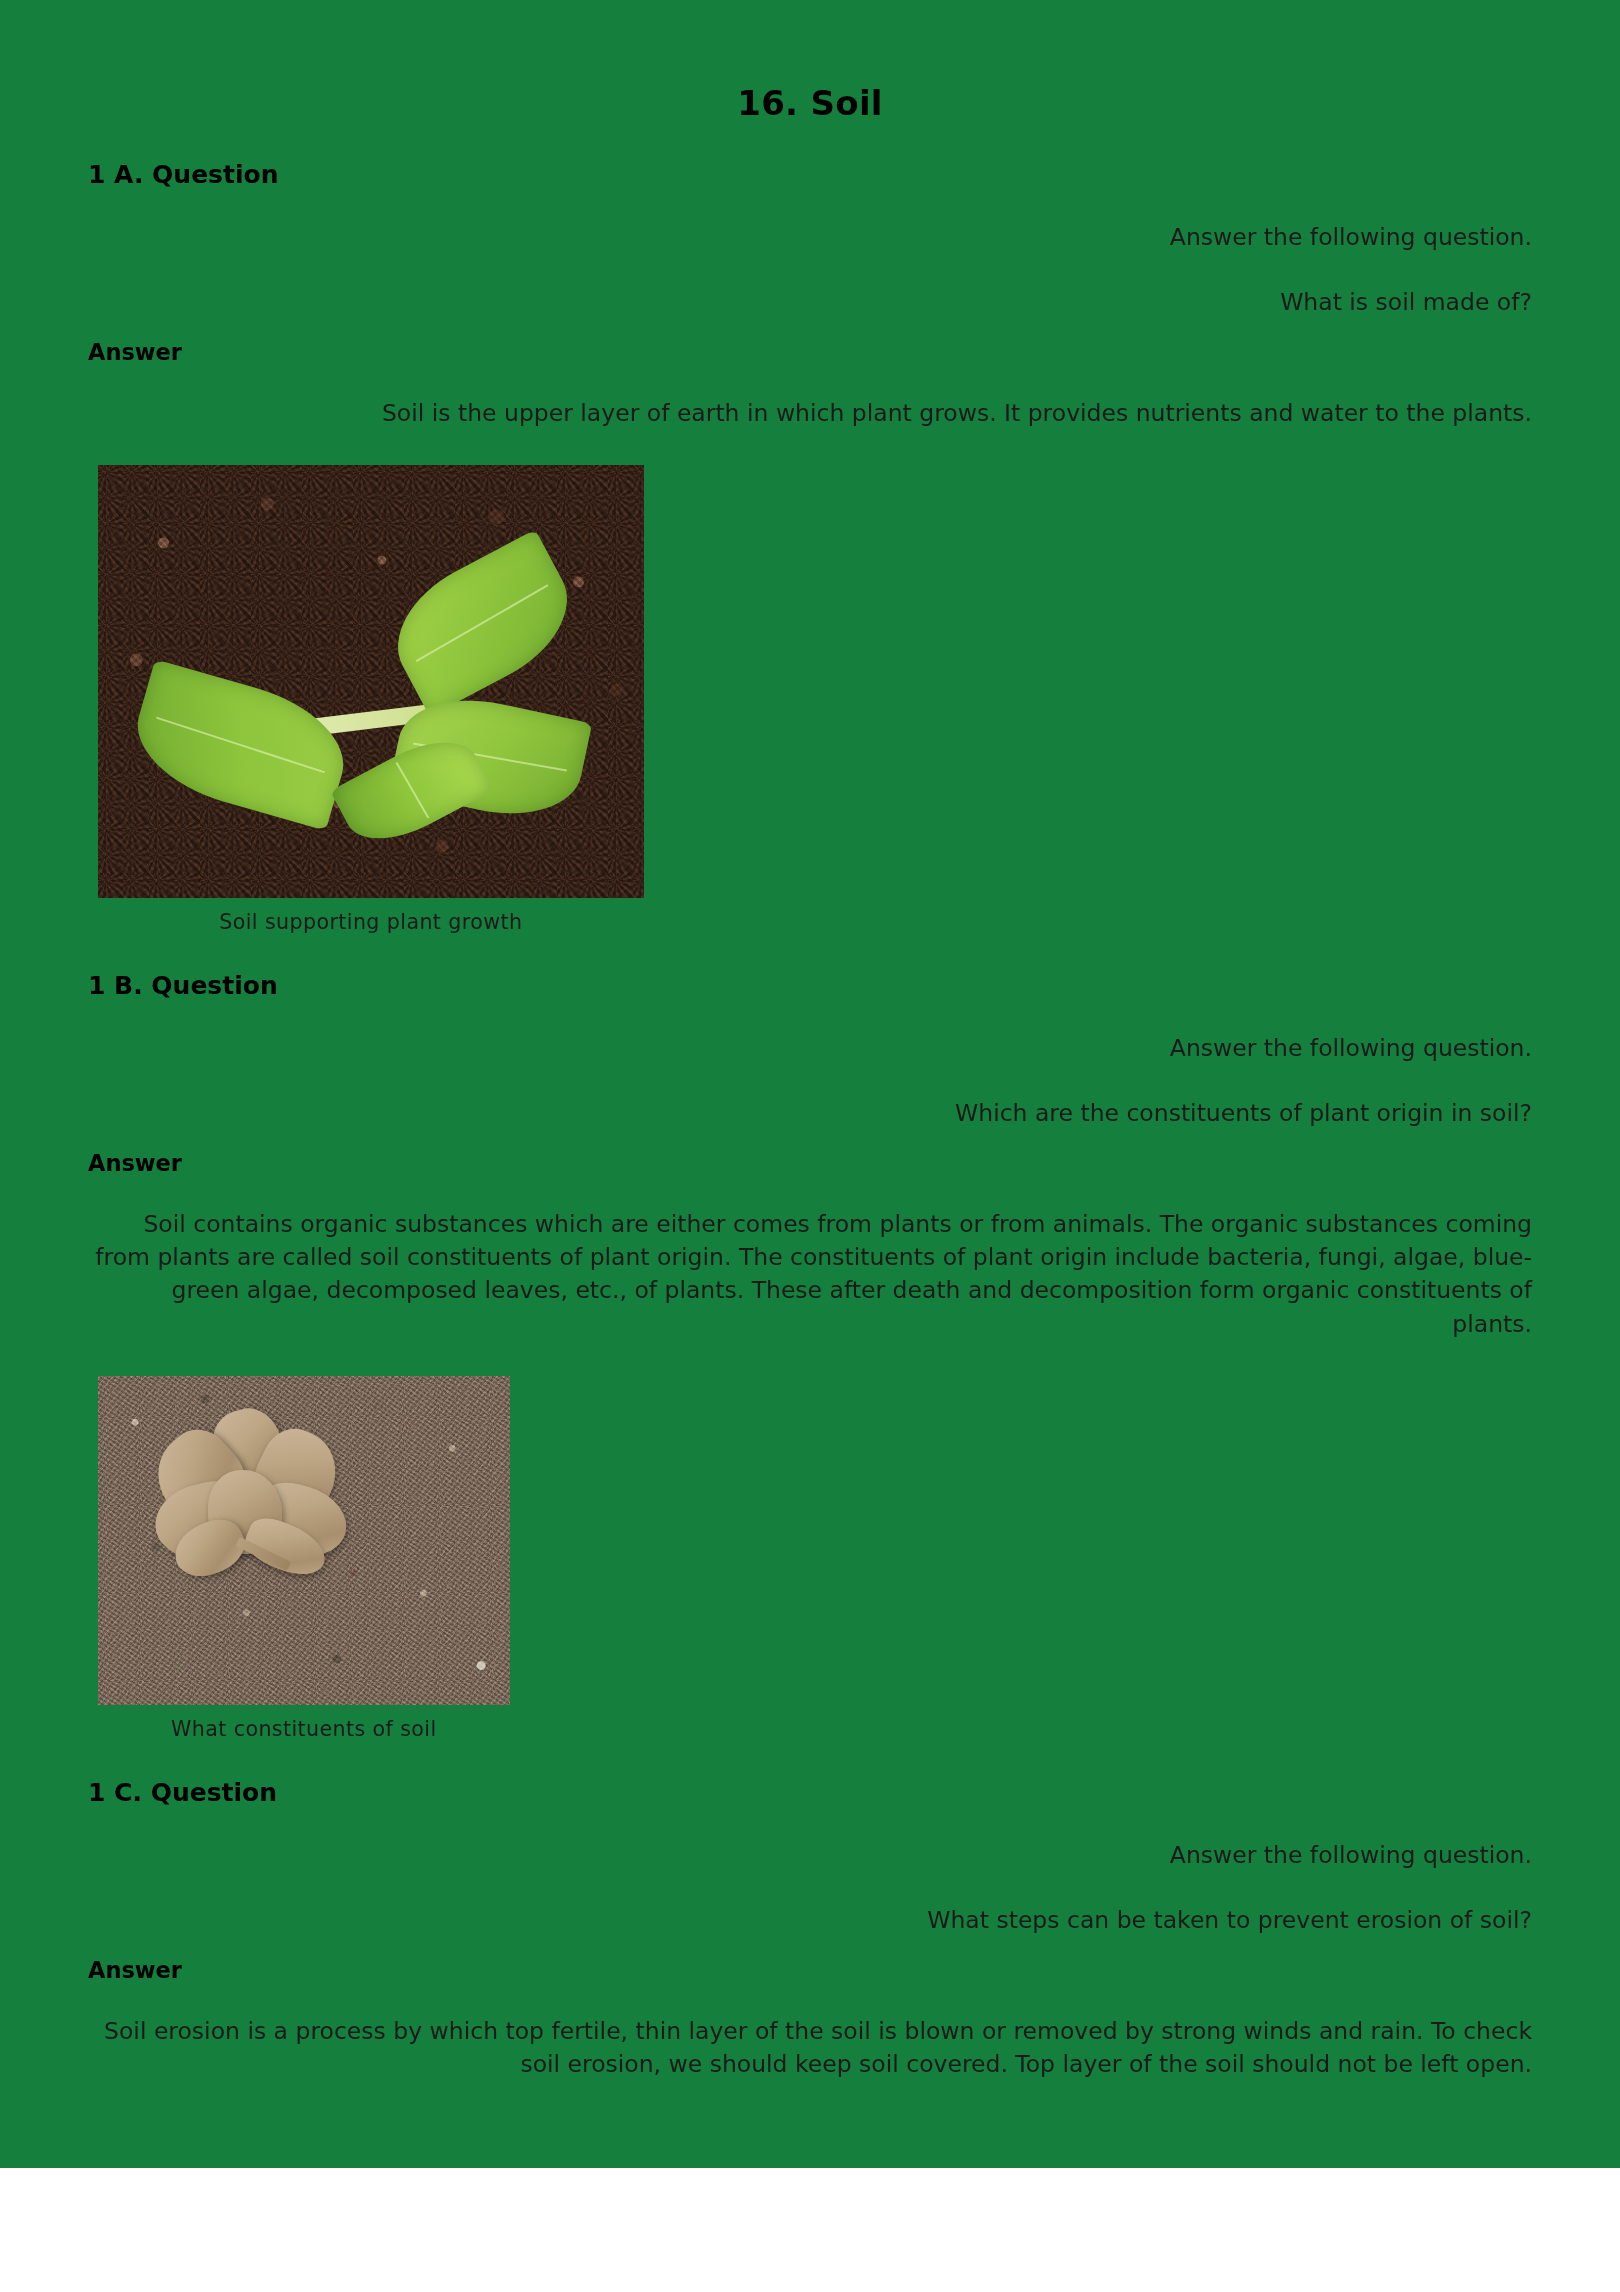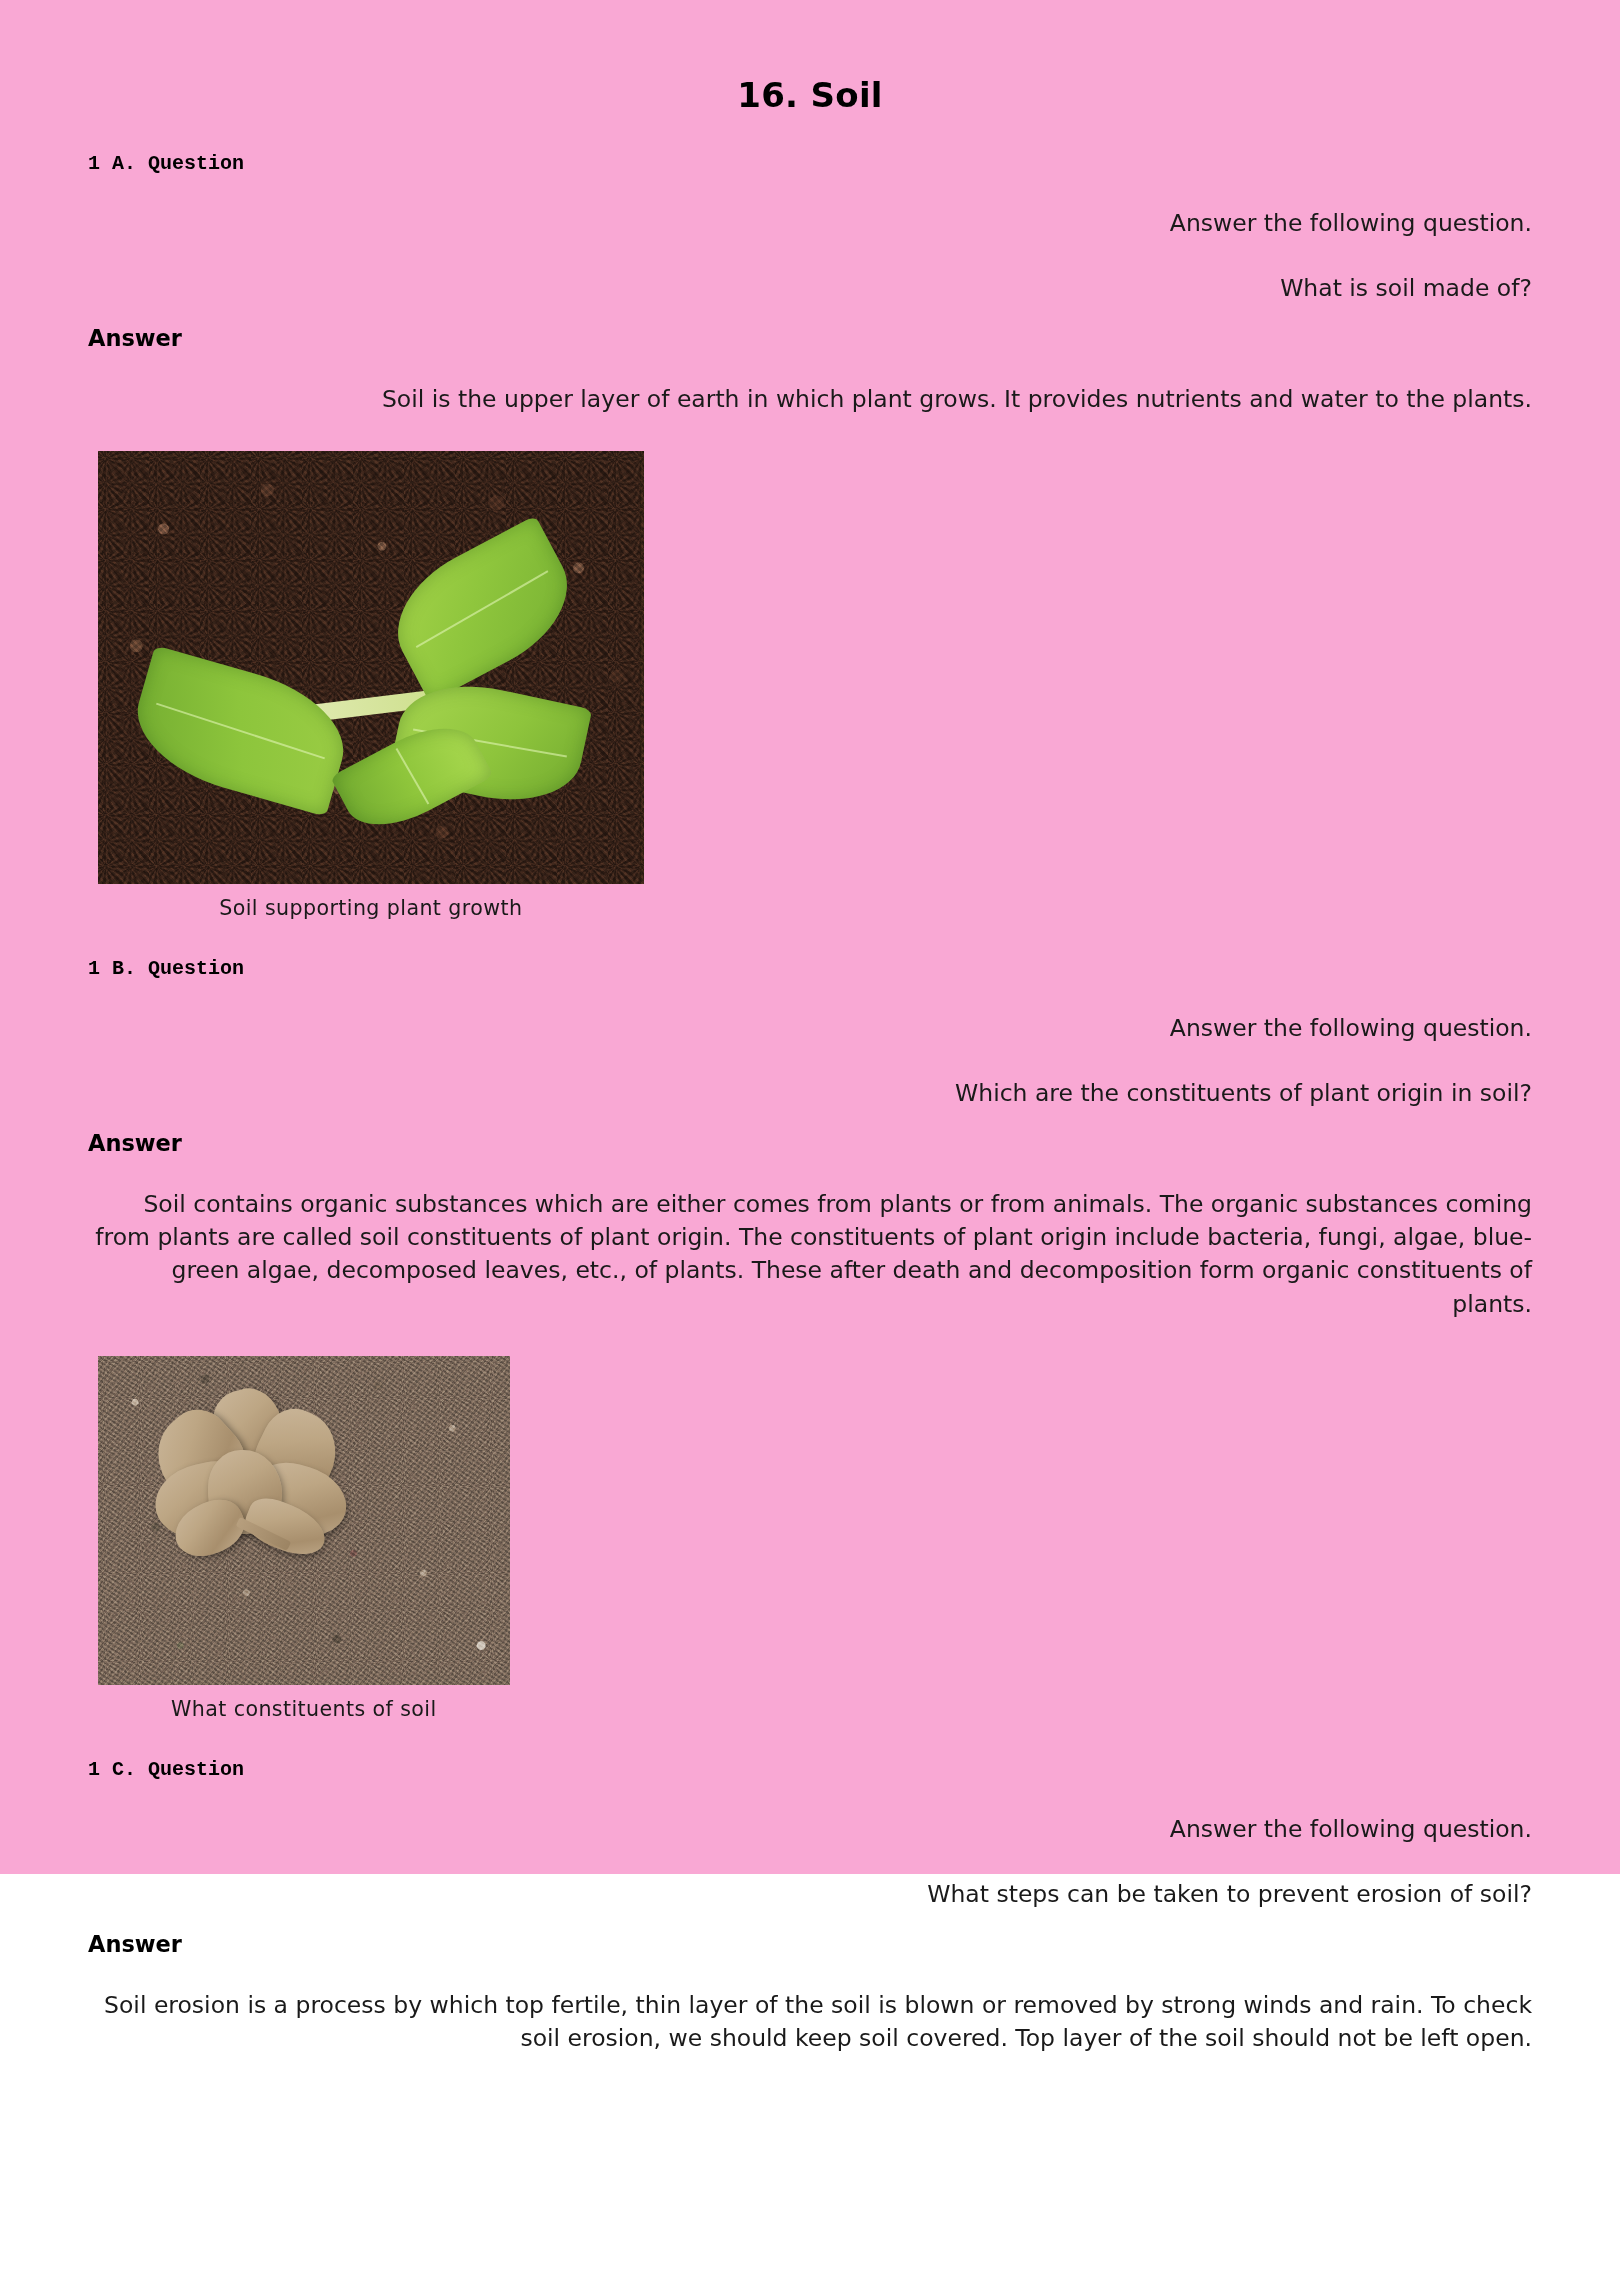--- a/index.html
+++ b/index.html
@@ -10,47 +10,46 @@
   body {
     width: 1620px;
     height: 2293px;
     font-family: "DejaVu Sans", sans-serif;
     color: #111111;
     overflow: hidden;
   }
   .page {
     position: relative;
     width: 1620px;
-    height: 1874px;
-    background: #f9a8d4;
+    height: 2168px;
+    background: #15803d;
     box-sizing: border-box;
-    padding: 8px 88px;
+    padding: 16px 88px;
   }
   .doc-title {
     text-align: center;
     font-size: 34px;
     font-weight: bold;
     letter-spacing: 0.3px;
     margin: 0;
     padding-top: 67px;
     padding-bottom: 0;
     color: #000000;
   }
   .section-title {
     font-size: 29px;
     font-weight: bold;
     margin: 47px 0 0 0;
     color: #000000;
   }
   .q-heading {
-    font-size: 20px;
+    font-size: 25px;
     font-weight: bold;
     margin: 37px 0 0 0;
     color: #000000;
-    font-family: Liberation Mono, monospace;
   }
   .a-heading {
     font-size: 22.5px;
     font-weight: bold;
     margin: 19px 0 0 0;
     color: #000000;
   }
   p.body {
     font-size: 23.5px;
     line-height: 1.42;

